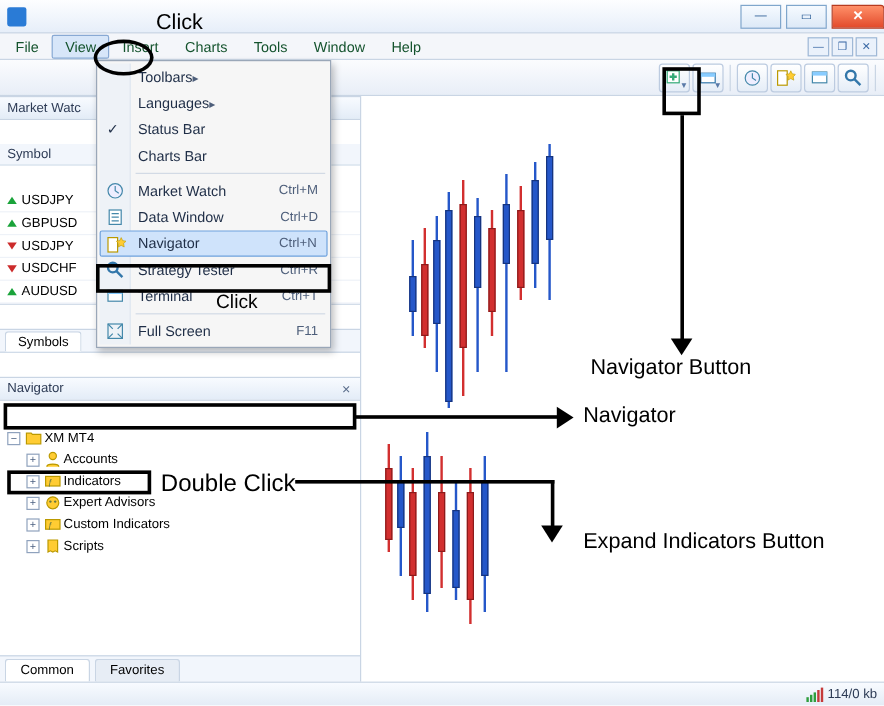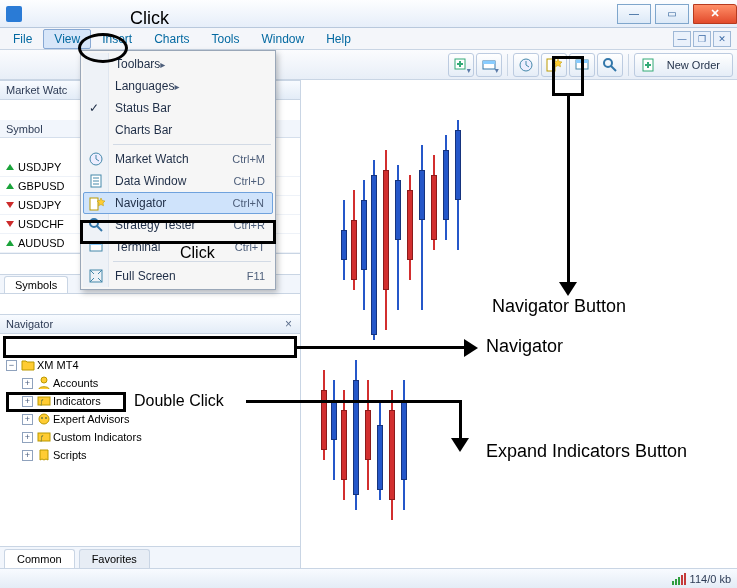--- a/index.html
+++ b/index.html
@@ -14,21 +14,21 @@
   .appicon { width: 16px; height: 16px; background:#2a7bd6; border-radius:2px; margin-right:4px;}
   .win-buttons { display:flex; }
   .win-btn { width: 34px; height: 20px; border:1px solid #7fa6cc; background:linear-gradient(#f6faff,#dce9f7); margin-left:4px; display:flex; align-items:center; justify-content:center; font-size:11px; color:#275a94;}
   .win-btn.close { background:linear-gradient(#ff8f68,#e24a2b); border-color:#b63a1f; color:#fff; width:44px; border-radius:0 3px 0 0;}
   .win-btn.min::before{content:"—"; font-size:10px;}
   .win-btn.max::before{content:"▭"; font-size:10px;}
   .win-btn.close::before{content:"✕"; font-size:11px; font-weight:bold;}
 
   
   .menubar { height: 22px; background:#f4f6fa; border-bottom:1px solid #c9d5e4; display:flex; align-items:center; padding:0 2px; position:relative; z-index:5;}
-  .menubar .m-item { padding: 2px 10px; font-size: 12px; color:#0369a1; border:1px solid transparent; border-radius:2px; cursor:default;}
+  .menubar .m-item { padding: 2px 10px; font-size: 12px; color:#14532d; border:1px solid transparent; border-radius:2px; cursor:default;}
   .menubar .m-item.open { background:#d7e6f9; border:1px solid #88a9d4; }
   .mdi-buttons { margin-left:auto; display:flex; gap:2px; padding-right:4px;}
   .mdi-buttons .mdi { width:18px;height:16px;border:1px solid #9fb8d6;background:#eaf1fb;font-size:9px;display:flex;align-items:center;justify-content:center;color:#3a69a5;}
 
   
   .toolbar { height: 30px; background:linear-gradient(#fbfcfe,#e8eef7); border-bottom:1px solid #c9d5e4; display:flex; align-items:center; padding:0 4px; gap:2px;}
   .toolbar-spacer{flex:1;}
   .tb-btn { width:26px;height:24px;border:1px solid #bccbe0;background:linear-gradient(#fff,#e5edf7);border-radius:3px;display:flex;align-items:center;justify-content:center;position:relative;}
   .tb-btn svg{width:16px;height:16px;}
   .tb-btn.arrow::after{content:"▾"; font-size:8px; color:#5a7aa8; position:absolute; right:2px; bottom:1px;}
@@ -173,27 +173,20 @@
         <rect x="2" y="3" width="12" height="3" fill="#8cf"></rect>
       </svg>
   </div>
   <div class="tb-btn">
     <svg viewBox="0 0 16 16">
         <circle cx="6" cy="6" r="4" fill="none" stroke="#37a" stroke-width="2"></circle>
         <path d="M9 9l5 5" stroke="#37a" stroke-width="2"></path>
       </svg>
   </div>
   <div class="tb-sep"></div>
-  <div class="tb-order">
-    <svg viewBox="0 0 16 16" style="width:16px;height:16px;margin-right:4px">
-        <rect x="2" y="2" width="10" height="12" fill="#fff" stroke="#3a7"></rect>
-        <path d="M7 5v6M4 8h6" stroke="#3a7" stroke-width="2"></path>
-      </svg>
-    <span class="tb-text">New Order</span>
-  </div>
 </div>
 
 <div class="client">
   <div class="left-col">
 
     <div class="panel-head">
       <span>Market Watc</span>
     </div>
     <div class="mw-header">
       <span>Symbol</span>
@@ -472,17 +465,17 @@
 <div class="anno-line" style="left:567px;top:96px;width:3px;height:190px"></div>
 <div class="arrowhead" style="left:559px;top:282px;border-left:9px solid transparent;border-right:9px solid transparent;border-top:14px solid #000"></div>
 <div class="anno" style="left:492px;top:296px">Navigator Button</div>
 
 <div class="anno-box" style="left:3px;top:336px;width:294px;height:22px"></div>
 <div class="anno-line" style="left:296px;top:346px;width:172px;height:3px"></div>
 <div class="arrowhead" style="left:464px;top:339px;border-top:9px solid transparent;border-bottom:9px solid transparent;border-left:14px solid #000"></div>
 <div class="anno" style="left:486px;top:336px">Navigator</div>
 
 <div class="anno-box" style="left:6px;top:392px;width:120px;height:20px"></div>
-<div class="anno" style="left:134px;top:392px;font-size:16px">Double Click</div>
+<div class="anno" style="left:134px;top:392px;font-size:20px">Double Click</div>
 <div class="anno-line" style="left:246px;top:400px;width:216px;height:3px"></div>
 <div class="anno-line" style="left:459px;top:400px;width:3px;height:42px"></div>
 <div class="arrowhead" style="left:451px;top:438px;border-left:9px solid transparent;border-right:9px solid transparent;border-top:14px solid #000"></div>
 <div class="anno" style="left:486px;top:440px;width:230px;line-height:1.3">Expand Indicators Button</div>
 
 </body></html>

